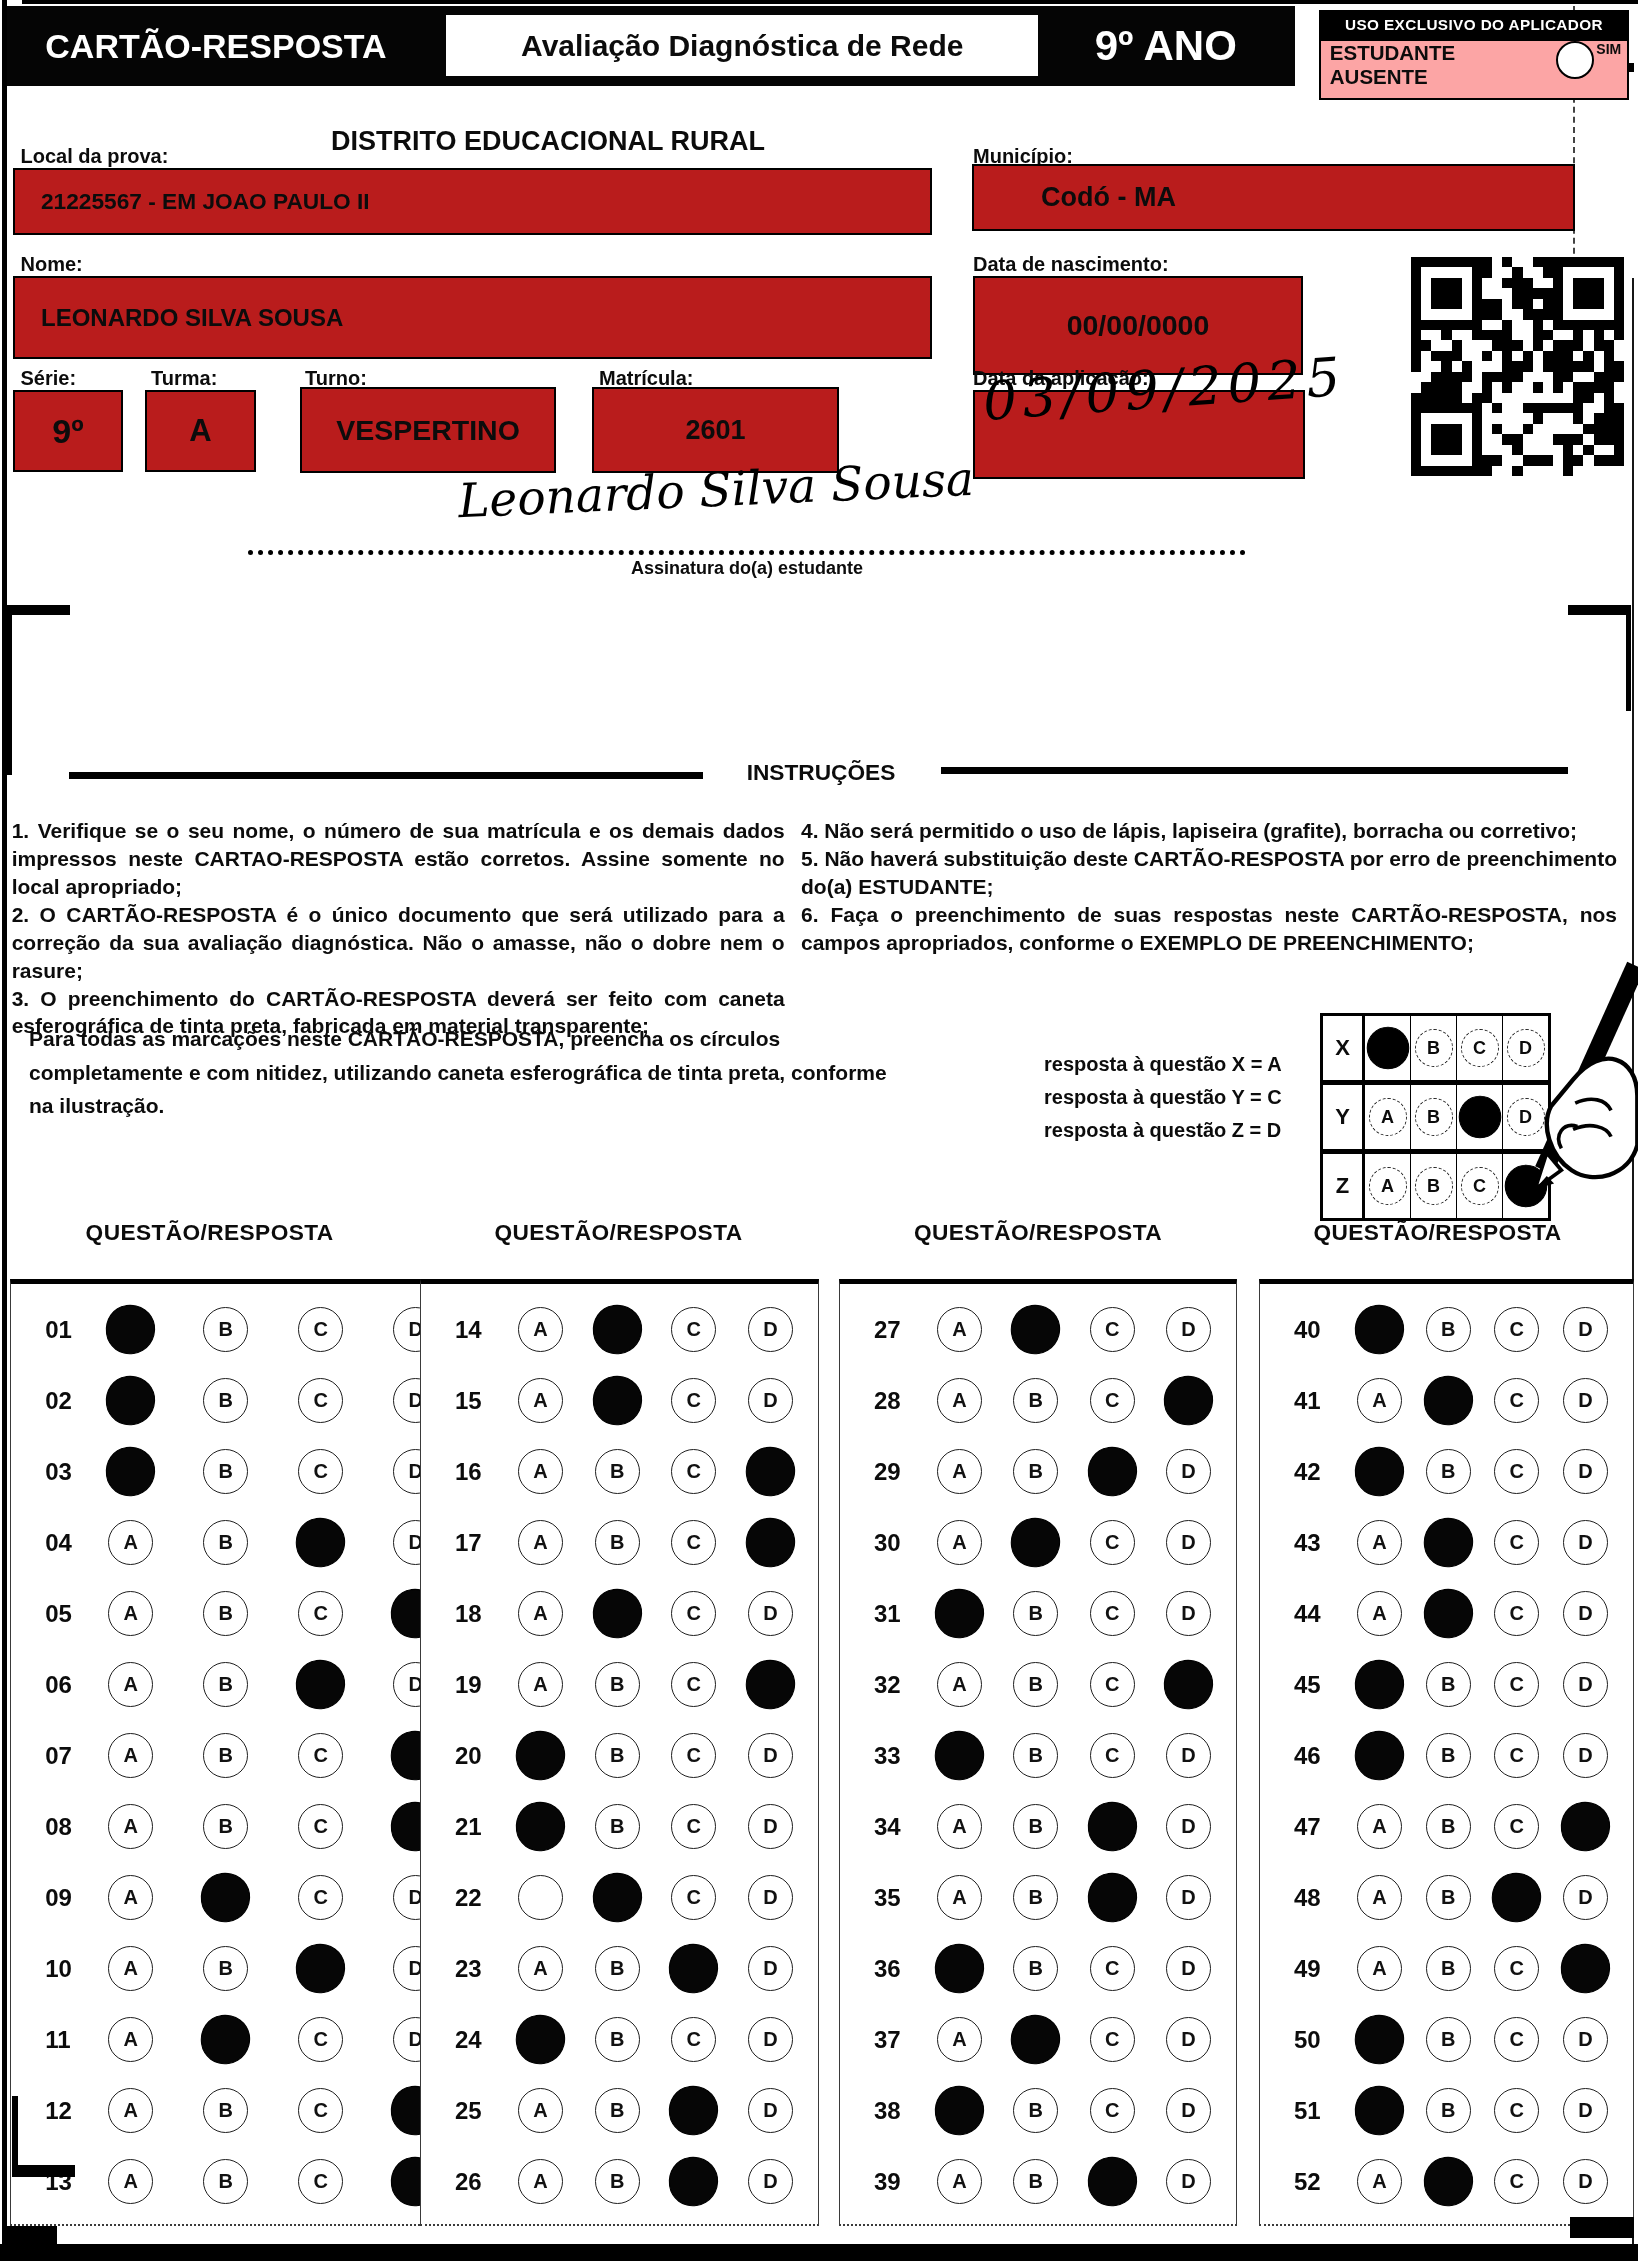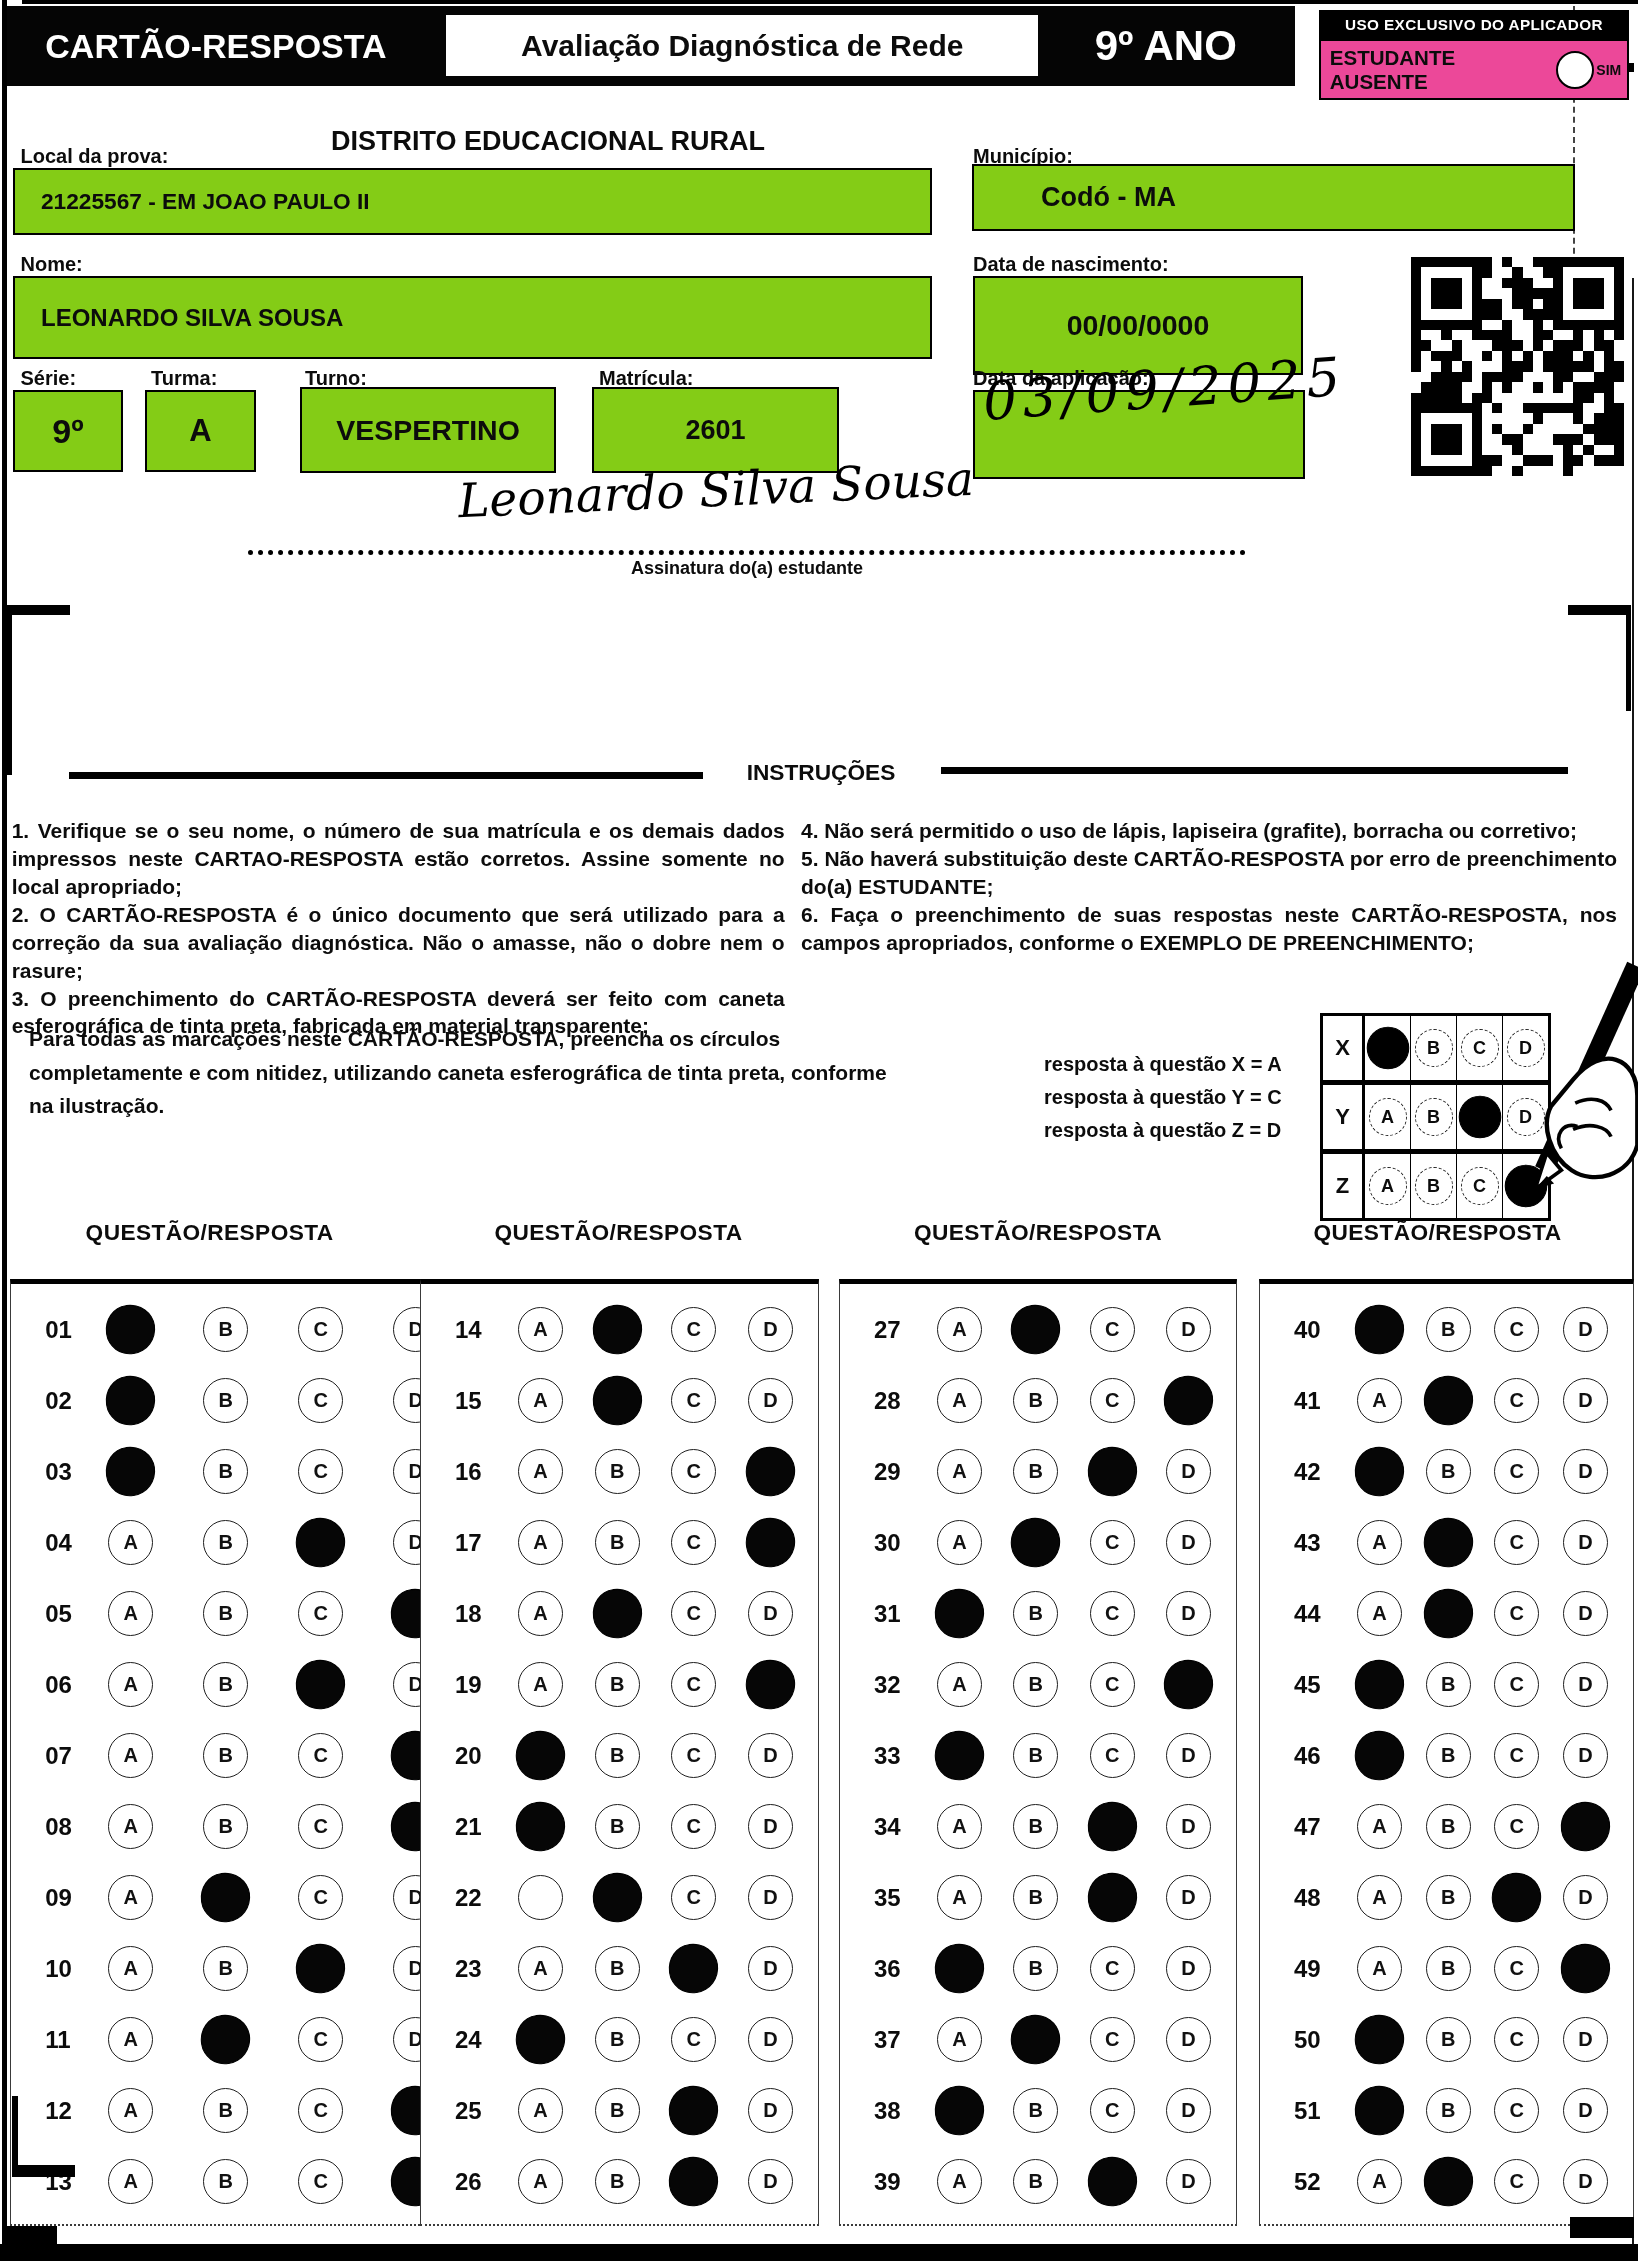--- a/index.html
+++ b/index.html
@@ -1,34 +1,34 @@
 <!DOCTYPE html>
 <html style="font-size:11.7px"><head>
 <meta charset="utf-8">
 <style>
   html,body{margin:0;padding:0;background:#fff;}
   #page{position:relative;width:1639px;height:2261px;background:#fff;
         font-family:"Liberation Sans",sans-serif;color:#0c0c0c;overflow:hidden;}
   .abs{position:absolute;}
   .lbl{font-weight:700;font-size:20px;}
-  .fbox{position:absolute;border:2.9px solid #000;background:#84cc16;box-sizing:border-box;
+  .fbox{position:absolute;border:2.9px solid #000;background:#b91c1c;box-sizing:border-box;
         display:flex;align-items:center;font-weight:700;}
   
   #hdr-bar{position:absolute;left:7.3px;top:5.8px;width:1288px;height:80px;background:#050505;}
   #hdr-title{position:absolute;left:38px;top:50%;transform:translateY(-50%);
              color:#fff;font-weight:700;font-size:34px;white-space:nowrap;}
   #hdr-sub{position:absolute;left:439px;top:9.5px;width:592px;height:61px;background:#fff;
            display:flex;align-items:center;justify-content:center;font-weight:700;font-size:30px;}
   #hdr-grade{position:absolute;left:1030px;top:50%;transform:translateY(-50%);width:257px;
              text-align:center;color:#fff;font-weight:700;font-size:42px;}
   #uso-panel{position:absolute;left:1319px;top:10.2px;width:310px;border-radius:29px;}
   #uso-strip{background:#000;color:#fff;font-weight:700;font-size:15.3px;height:29px;
              display:flex;align-items:center;justify-content:center;letter-spacing:0.4px;}
-  #uso-box{border:2.9px solid #000;height:61px;display:flex;align-items:center;
-           padding:0 5.8px 0 8.8px;box-sizing:border-box;background:#ec4899;}
+  #uso-box{border:2.9px solid #000;height:61px;display:flex;align-items:flex-start;
+           padding:0 5.8px 0 8.8px;box-sizing:border-box;background:#fca5a5;}
   #uso-box .t{font-weight:700;font-size:20.5px;}
   #absent-circle{width:34px;height:34px;border:2.9px solid #000;border-radius:50%;
                  margin-left:8.8px;flex:0 0 auto;background:#fff;}
   #uso-box .sim{font-weight:700;font-size:14px;margin-left:2.2px;}
   
   .handwrite{font-family:"DejaVu Serif",serif;font-style:italic;color:#000;}
   
   #sig-line{position:absolute;left:248px;top:503px;width:998px;height:47px;
             border-bottom:5.1px dotted #000;}
   

